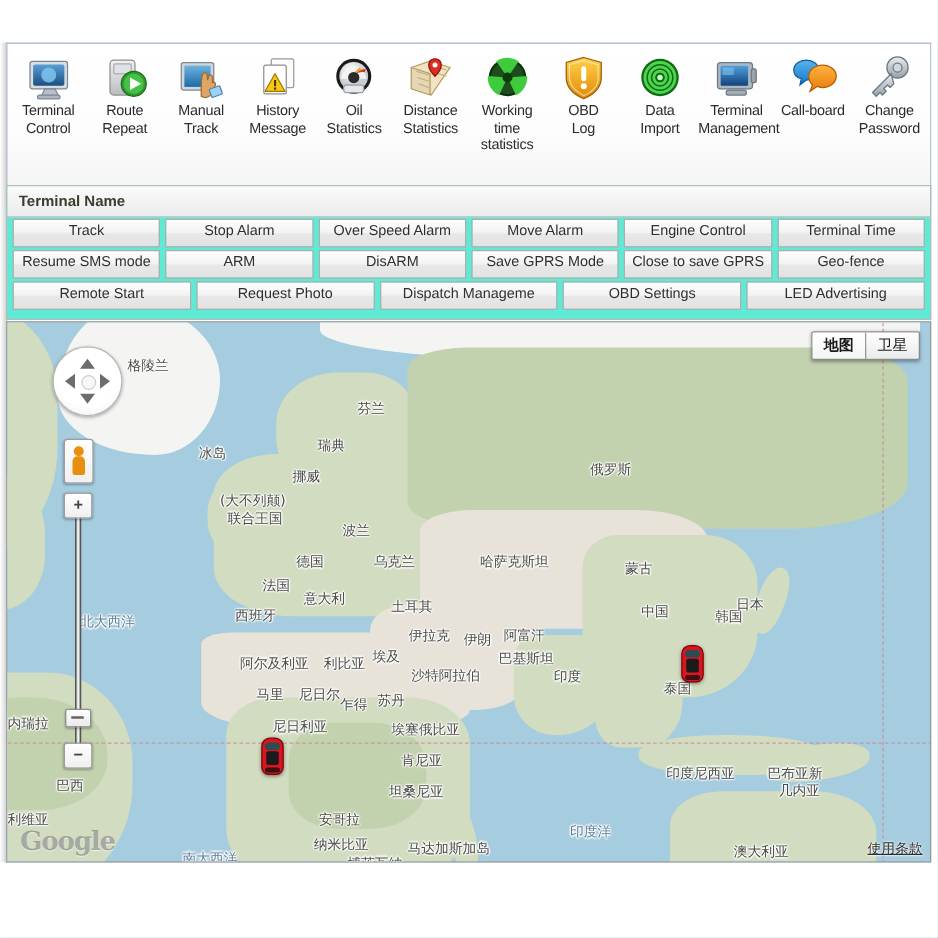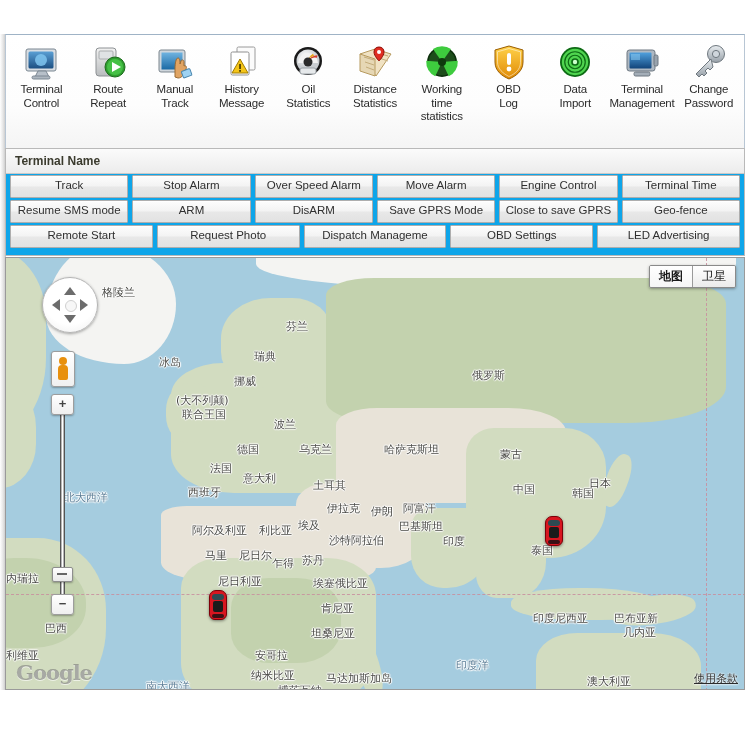--- a/index.html
+++ b/index.html
@@ -27,21 +27,21 @@
   }
   .tool .ico{width:40px;height:38px;position:relative;margin-bottom:2px;}
   .tool .lbl{
     font-size:11.5px;line-height:13.5px;color:#2b2b2b;text-align:center;
     letter-spacing:-0.2px;width:100%;word-spacing:100px;
   }
 
   
   .panel{
     position:absolute;left:5px;top:148px;width:740px;height:108px;
-    background:#0ea5e9;border:1px solid #b9b9b9;box-sizing:border-box;
+    background:#5eead4;border:1px solid #b9b9b9;box-sizing:border-box;
   }
   .panel-head{
     height:24px;line-height:24px;
     background:linear-gradient(to bottom,#fbfbfb,#ececec);
     border-bottom:1px solid #c8c8c8;
     padding-left:9px;font-size:12px;font-weight:bold;color:#3b3b2e;
   }
   .btn-grid{padding:1px 2px 0 2px;}
   .btn-row{display:flex;margin-bottom:2px;}
   .gbtn{
@@ -311,20 +311,37 @@
                 <stop offset="1" stop-color="#12447a"></stop>
               </linearGradient>
             </defs>
       <rect x="4" y="7" width="28" height="21" rx="2.5" fill="#aeb8c2" stroke="#6d7780"></rect>
       <rect x="6.5" y="9.5" width="22" height="16" rx="1" fill="url(#d1)"></rect>
       <rect x="8" y="11" width="9" height="6" fill="#8fd0f5" opacity=".5"></rect>
       <rect x="31" y="12" width="4" height="11" rx="1.5" fill="#99a3ad" stroke="#6d7780"></rect>
       <rect x="11" y="29" width="16" height="4" rx="1.5" fill="#a4aeb8" stroke="#6d7780"></rect>
           </svg></span>
         <div class="lbl">Terminal Management</div>
+      </div>
+      <div class="tool">
+        <span class="ico"><svg width="40" height="38" viewBox="0 0 38 38">
+            <defs>
+              <linearGradient id="b1" x1="0" y1="0" x2="0" y2="1">
+                <stop offset="0" stop-color="#5ab3ef"></stop>
+                <stop offset="1" stop-color="#1377c4"></stop>
+              </linearGradient>
+              <linearGradient id="b2" x1="0" y1="0" x2="0" y2="1">
+                <stop offset="0" stop-color="#ffb43f"></stop>
+                <stop offset="1" stop-color="#e97a0a"></stop>
+              </linearGradient>
+            </defs>
+      <path d="M4 13 c0-5 5-8 10-8 s10 3 10 8 s-5 8-10 8 l-5 4 l1-5 c-4-1-6-4-6-7z" fill="url(#b1)" stroke="#0e5e9e"></path>
+      <path d="M16 18 c0-5 5-9 11-9 s11 4 11 9 s-5 9-11 9 c-2 0-3 0-4-1 l-6 4 l2-5 c-2-2-3-4-3-7z" fill="url(#b2)" stroke="#b45e05"></path>
+          </svg></span>
+        <div class="lbl">Call-board</div>
       </div>
       <div class="tool">
         <span class="ico"><svg width="40" height="38" viewBox="0 0 38 38">
             <defs>
               <linearGradient id="k1" x1="0" y1="0" x2="0" y2="1">
                 <stop offset="0" stop-color="#e9edf0"></stop>
                 <stop offset="1" stop-color="#97a0a8"></stop>
               </linearGradient>
             </defs>
       <circle cx="26" cy="11" r="8.5" fill="url(#k1)" stroke="#6f787f"></circle>

